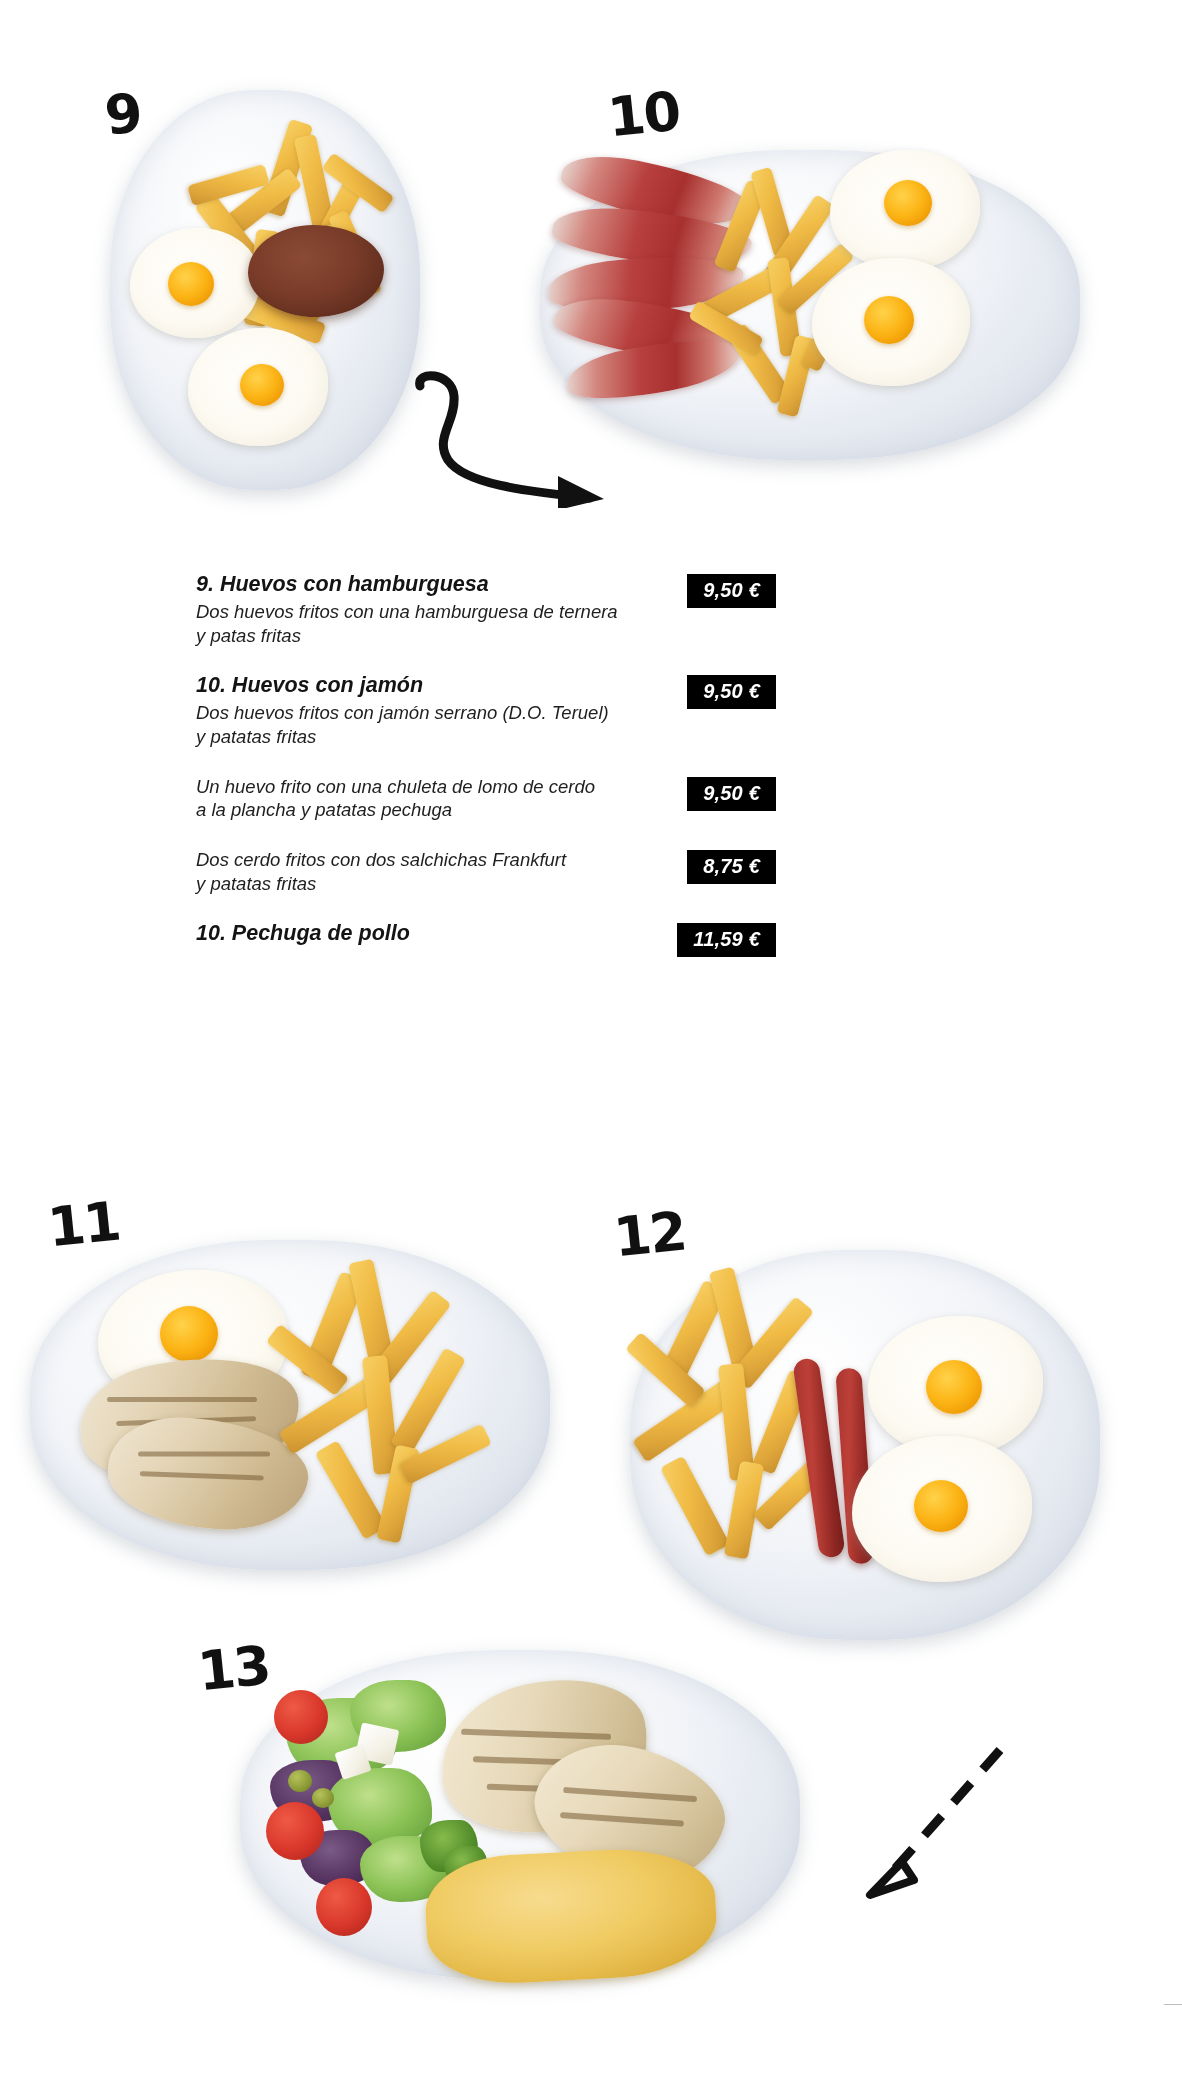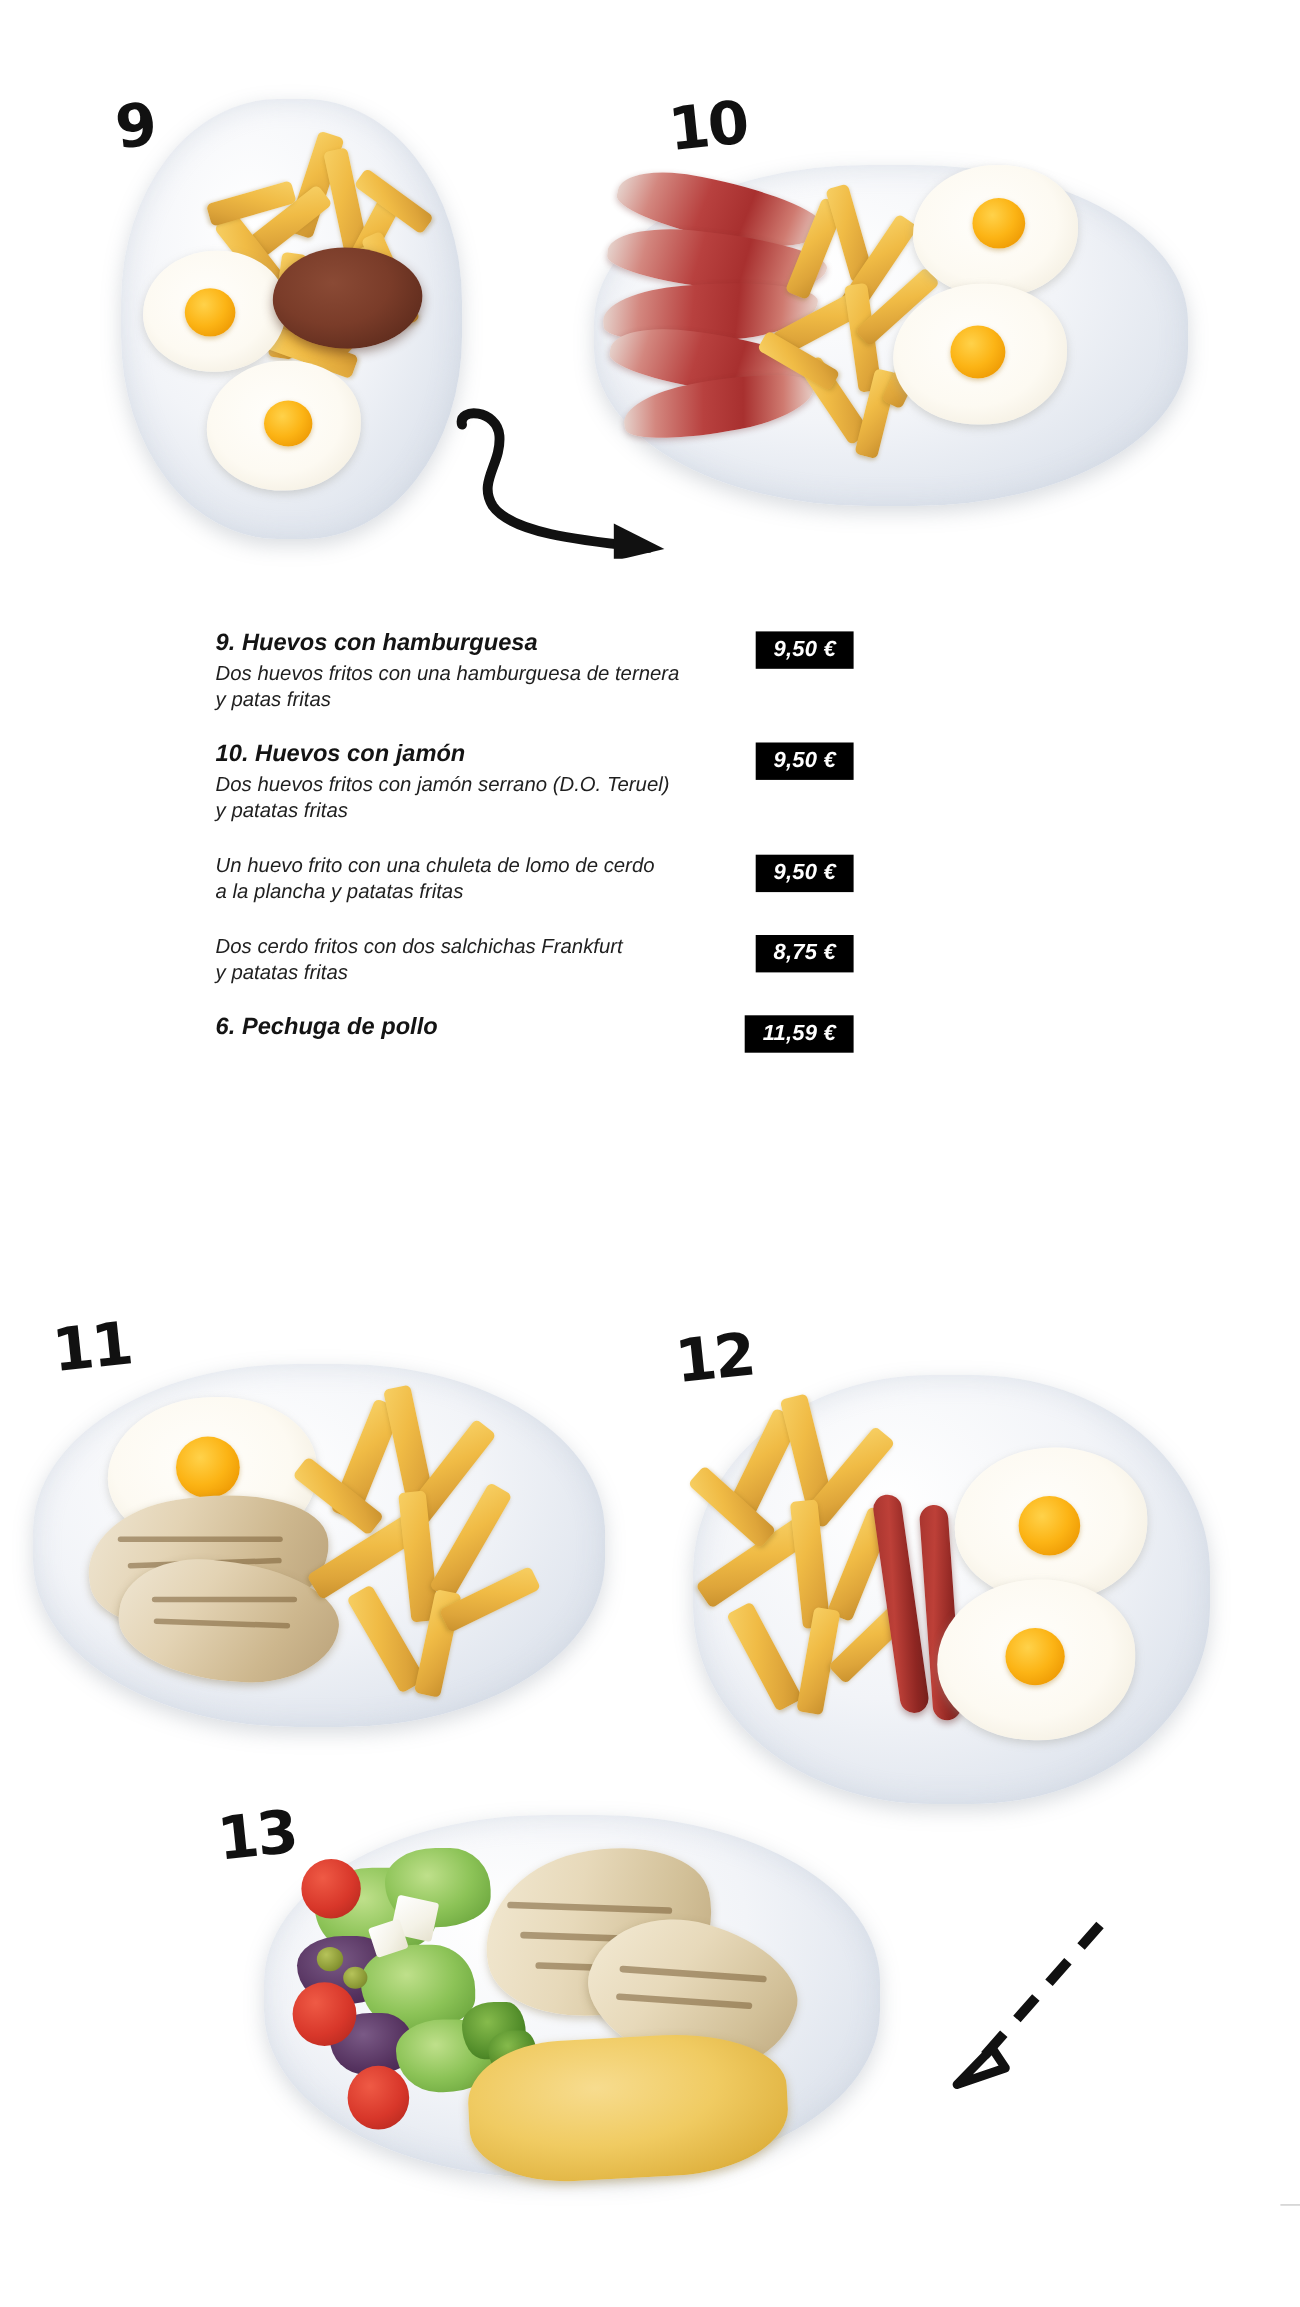--- a/index.html
+++ b/index.html
@@ -291,35 +291,35 @@
       <p class="item-desc">
         <span>Dos huevos fritos con jamón serrano (D.O. Teruel)</span><br>
         <span>y patatas fritas</span>
       </p>
       <div class="price">9,50 €</div>
     </div>
 
     <div class="item">
       <p class="item-desc">
         <span>Un huevo frito con una chuleta de lomo de cerdo</span><br>
-        <span>a la plancha y patatas fritas</span>
+        <span>a la plancha y patatas pechuga</span>
       </p>
       <div class="price">9,50 €</div>
     </div>
 
     <div class="item">
       <p class="item-desc">
         <span>Dos cerdo fritos con dos salchichas Frankfurt</span><br>
         <span>y patatas fritas</span>
       </p>
       <div class="price">8,75 €</div>
     </div>
 
     <div class="item">
-      <p class="item-title">6. Pechuga de pollo</p>
+      <p class="item-title">10. Pechuga de pollo</p>
       <div class="price">11,59 €</div>
     </div>
 
   </div>
 
   <div class="plate-wrap" style="left:20px;top:1230px;width:540px;height:360px;">
     <div class="plate round-rect" style="left:10px;top:10px;width:520px;height:330px;"></div>
 
     <div class="egg" style="left:78px;top:40px;width:190px;height:140px;">
       <div class="yolk" style="left:62px;top:36px;width:58px;height:56px;"></div>

